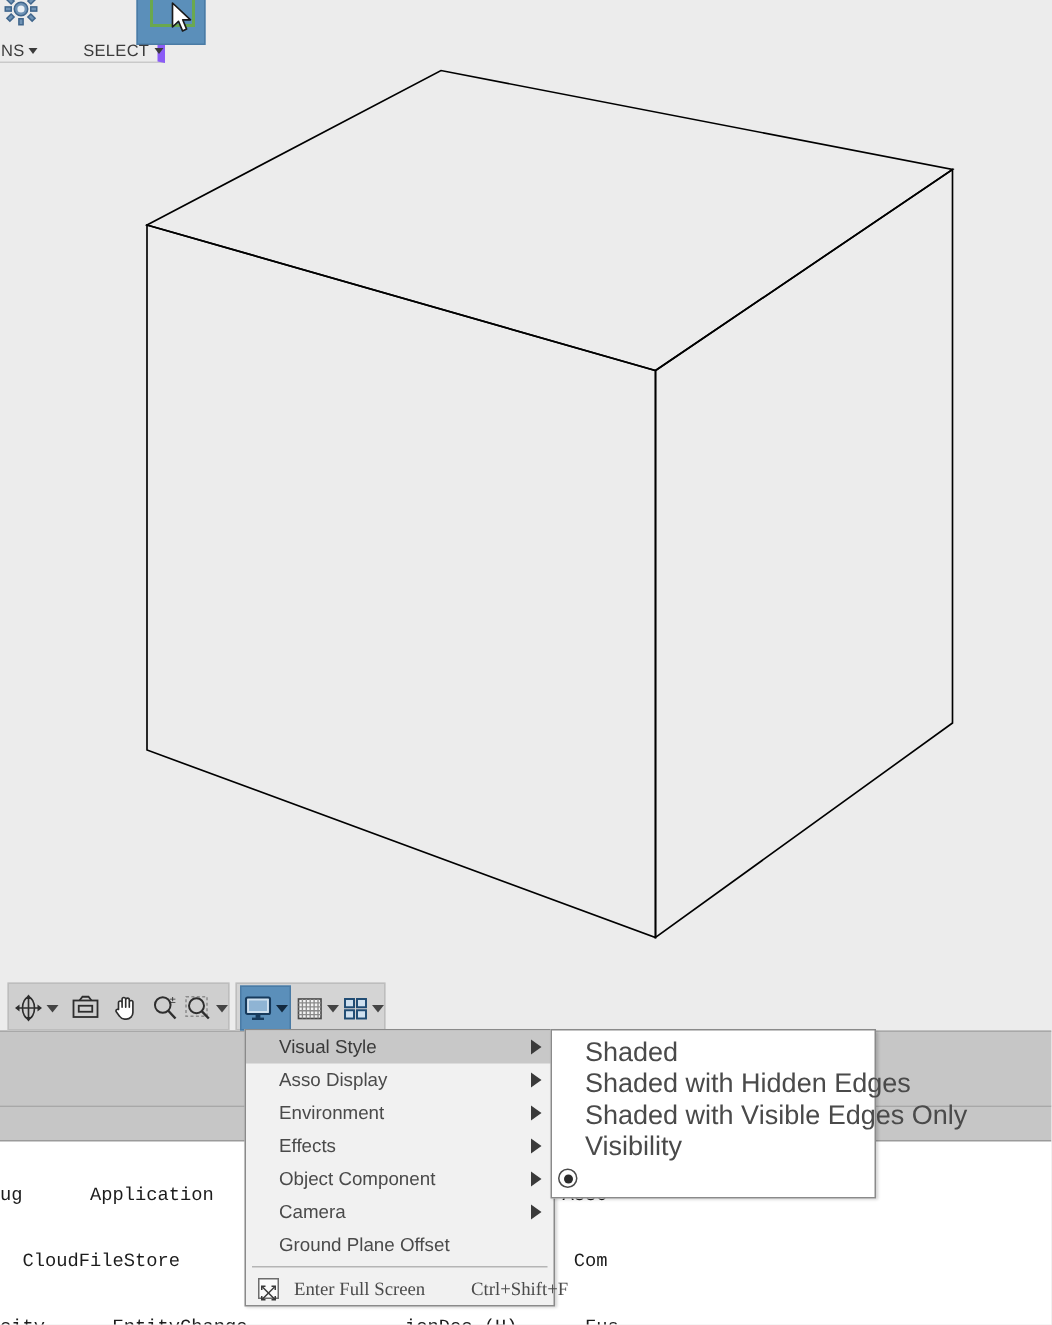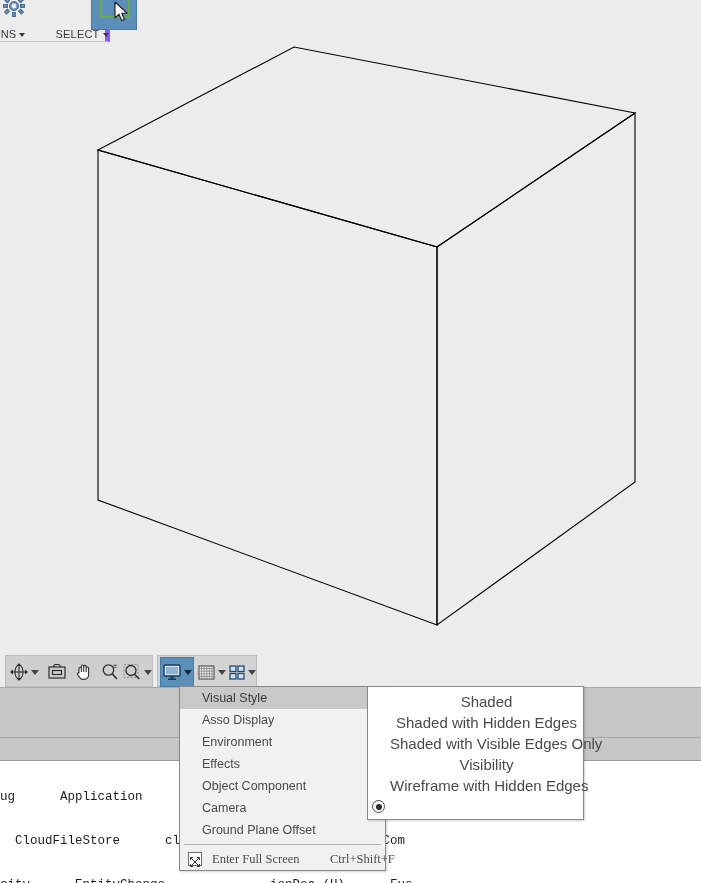--- a/index.html
+++ b/index.html
@@ -74,21 +74,21 @@
     font-family:"Liberation Mono","DejaVu Sans Mono",monospace;
     font-size:12.5px;color:#1c1c1c;white-space:pre;overflow:hidden;
     line-height:14.6px;z-index:1;
   }
   #codelist .crow{height:14.6px;}
 
   
   #ctxmenu{
     position:absolute;left:163px;top:686px;width:207px;
     background:#f1f1f1;border:1px solid #8a8a8a;box-sizing:border-box;
-    z-index:10;box-shadow:1px 1px 2px rgba(0,0,0,.18);margin-left:16px;
+    z-index:10;box-shadow:1px 1px 2px rgba(0,0,0,.18);
   }
   .mi{
     position:relative;height:22px;line-height:22px;padding-left:22px;
     font-size:12.5px;color:#4a4a4a;box-sizing:border-box;white-space:nowrap;
   }
   .mi.hl{background:#c8c8c8;color:#3a3a3a;}
   .mi .arw{
     position:absolute;right:8px;top:6px;width:0;height:0;
     border-top:5px solid transparent;border-bottom:5px solid transparent;
     border-left:7px solid #3a3a3a;
@@ -100,21 +100,21 @@
   .mi .shortcut{position:absolute;left:150px;top:0;color:#4a4a4a;}
 
   
   #submenu{
     position:absolute;left:367px;top:686px;width:217px;
     background:#fff;border:1px solid #8a8a8a;box-sizing:border-box;
     z-index:11;box-shadow:1px 1px 2px rgba(0,0,0,.18);padding:4px 0 2px 0;
   }
   .si{
     position:relative;height:21px;line-height:21px;padding-left:22px;
-    font-size:15px;color:#4a4a4a;white-space:nowrap;box-sizing:border-box;text-align:center;
+    font-size:18px;color:#4a4a4a;white-space:nowrap;box-sizing:border-box;
   }
   .radio{
     position:absolute;left:4px;top:4px;width:13px;height:13px;border-radius:50%;
     border:1px solid #4a4a4a;background:#fff;box-sizing:border-box;
   }
   .radio::after{content:"";position:absolute;left:2.5px;top:2.5px;
     width:6px;height:6px;border-radius:50%;background:#2b2b2b;}
 </style>
 </head>
 <body>
@@ -329,18 +329,15 @@
   <div class="si">
     <span>Shaded with Hidden Edges</span>
   </div>
   <div class="si">
     <span>Shaded with Visible Edges Only</span>
   </div>
   <div class="si">
     <span>Visibility</span>
   </div>
   <div class="si">
-    <span>Wireframe with Hidden Edges</span>
-  </div>
-  <div class="si">
     <span class="radio"></span>
   </div>
 </div>
 
 </body></html>

